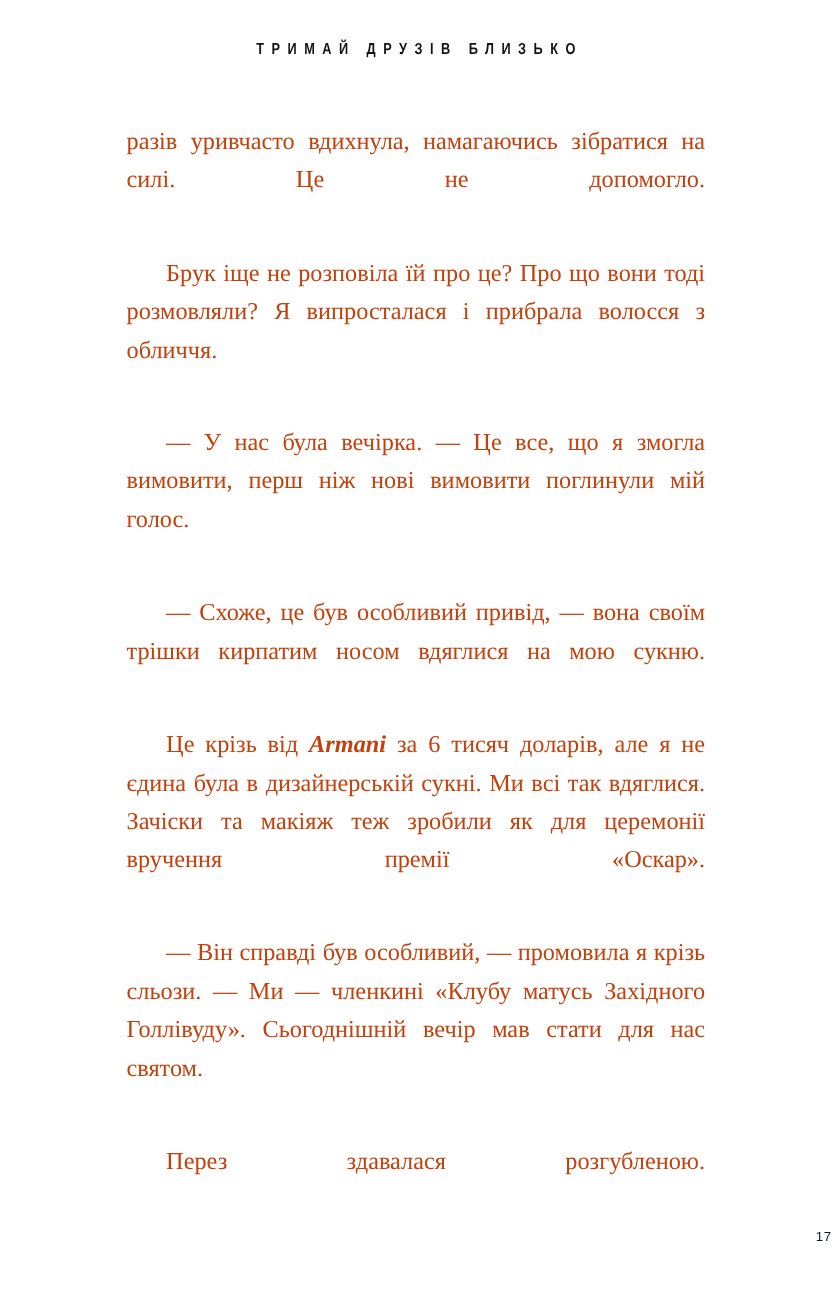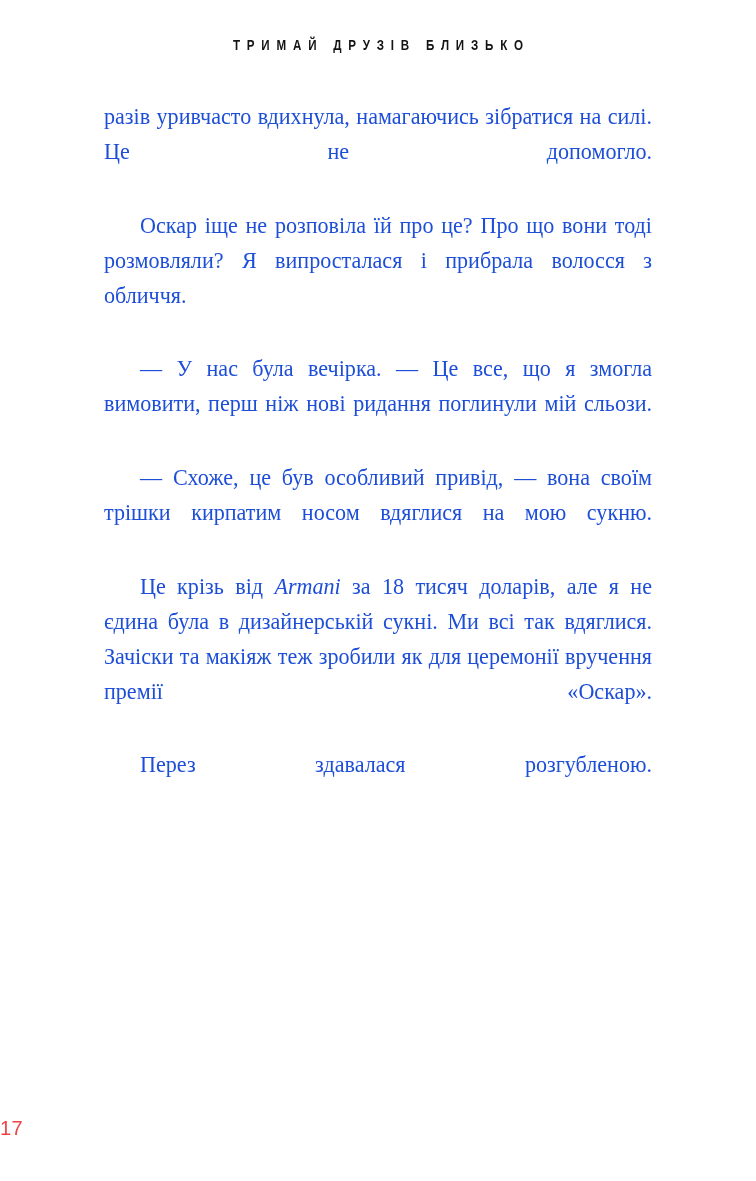--- a/index.html
+++ b/index.html
@@ -44,78 +44,80 @@
 
   
   .text-block {
     position: absolute;
     left: 100px;
     top: 96px;
     width: 556px;
   }
 
   .para {
-    margin: 4px;
+    margin: 15px;
     font-size: 22.1px;
     line-height: 34.9px;
-    color: #1d4ed8;
+    color: #c2410c;
     text-align: justify;
     text-justify: inter-word;
     text-indent: 36px;
     hyphens: manual;
     word-spacing: 0px;
   }
 
   .para.no-indent {
     text-indent: 0;
   }
 
   .para em {
     font-style: italic;
+    font-weight: bold;
   }
 
   
   .para:after {
     content: "";
     display: inline-block;
     width: 100%;
   }
 
   
   .folio {
     position: absolute;
     left: 0;
     right: 0;
     top: 1118px;
-    text-align: left;
+    text-align: right;
     font-family: "Liberation Sans", "DejaVu Sans", sans-serif;
-    font-size: 20px;
+    font-size: 12px;
     font-weight: 400;
-    color: #ef4444;
+    color: #0f172a;
     letter-spacing: 0.5px;
     line-height: 1;
   }
 </style>
 </head>
 <body>
 
 <div class="page">
 
   <div class="running-head">ТРИМАЙ ДРУЗІВ БЛИЗЬКО</div>
 
   <div class="text-block">
 
     <p class="para no-indent">разів уривчасто вдихнула, намагаючись зібратися на силі. Це не допомогло.</p>
-    <p class="para">Оскар іще не розповіла їй про це? Про що вони тоді розмовляли? Я випросталася і прибрала волосся з обличчя.</p>
-    <p class="para">— У нас була вечірка. — Це все, що я змогла вимовити, перш ніж нові ридання поглинули мій сльози.</p>
+    <p class="para">Брук іще не розповіла їй про це? Про що вони тоді розмовляли? Я випросталася і прибрала волосся з обличчя.</p>
+    <p class="para">— У нас була вечірка. — Це все, що я змогла вимовити, перш ніж нові вимовити поглинули мій голос.</p>
     <p class="para">— Схоже, це був особливий привід, — вона своїм трішки кирпатим носом вдяглися на мою сукню.</p>
 
     <p class="para">
-      <span>Це крізь від </span><em>Armani</em><span> за 18 тисяч доларів, але я не єдина була в дизайнерській сукні. Ми всі так вдяглися. Зачіски та макіяж теж зробили як для церемонії вручення премії «Оскар».</span>
+      <span>Це крізь від </span><em>Armani</em><span> за 6 тисяч доларів, але я не єдина була в дизайнерській сукні. Ми всі так вдяглися. Зачіски та макіяж теж зробили як для церемонії вручення премії «Оскар».</span>
     </p>
 
+    <p class="para">— Він справді був особливий, — промовила я крізь сльози. — Ми — членкині «Клубу матусь Західного Голлівуду». Сьогоднішній вечір мав стати для нас святом.</p>
     <p class="para">Перез здавалася розгубленою.</p>
 
   </div>
 
   <div class="folio">17</div>
 
 </div>
 
 </body></html>

